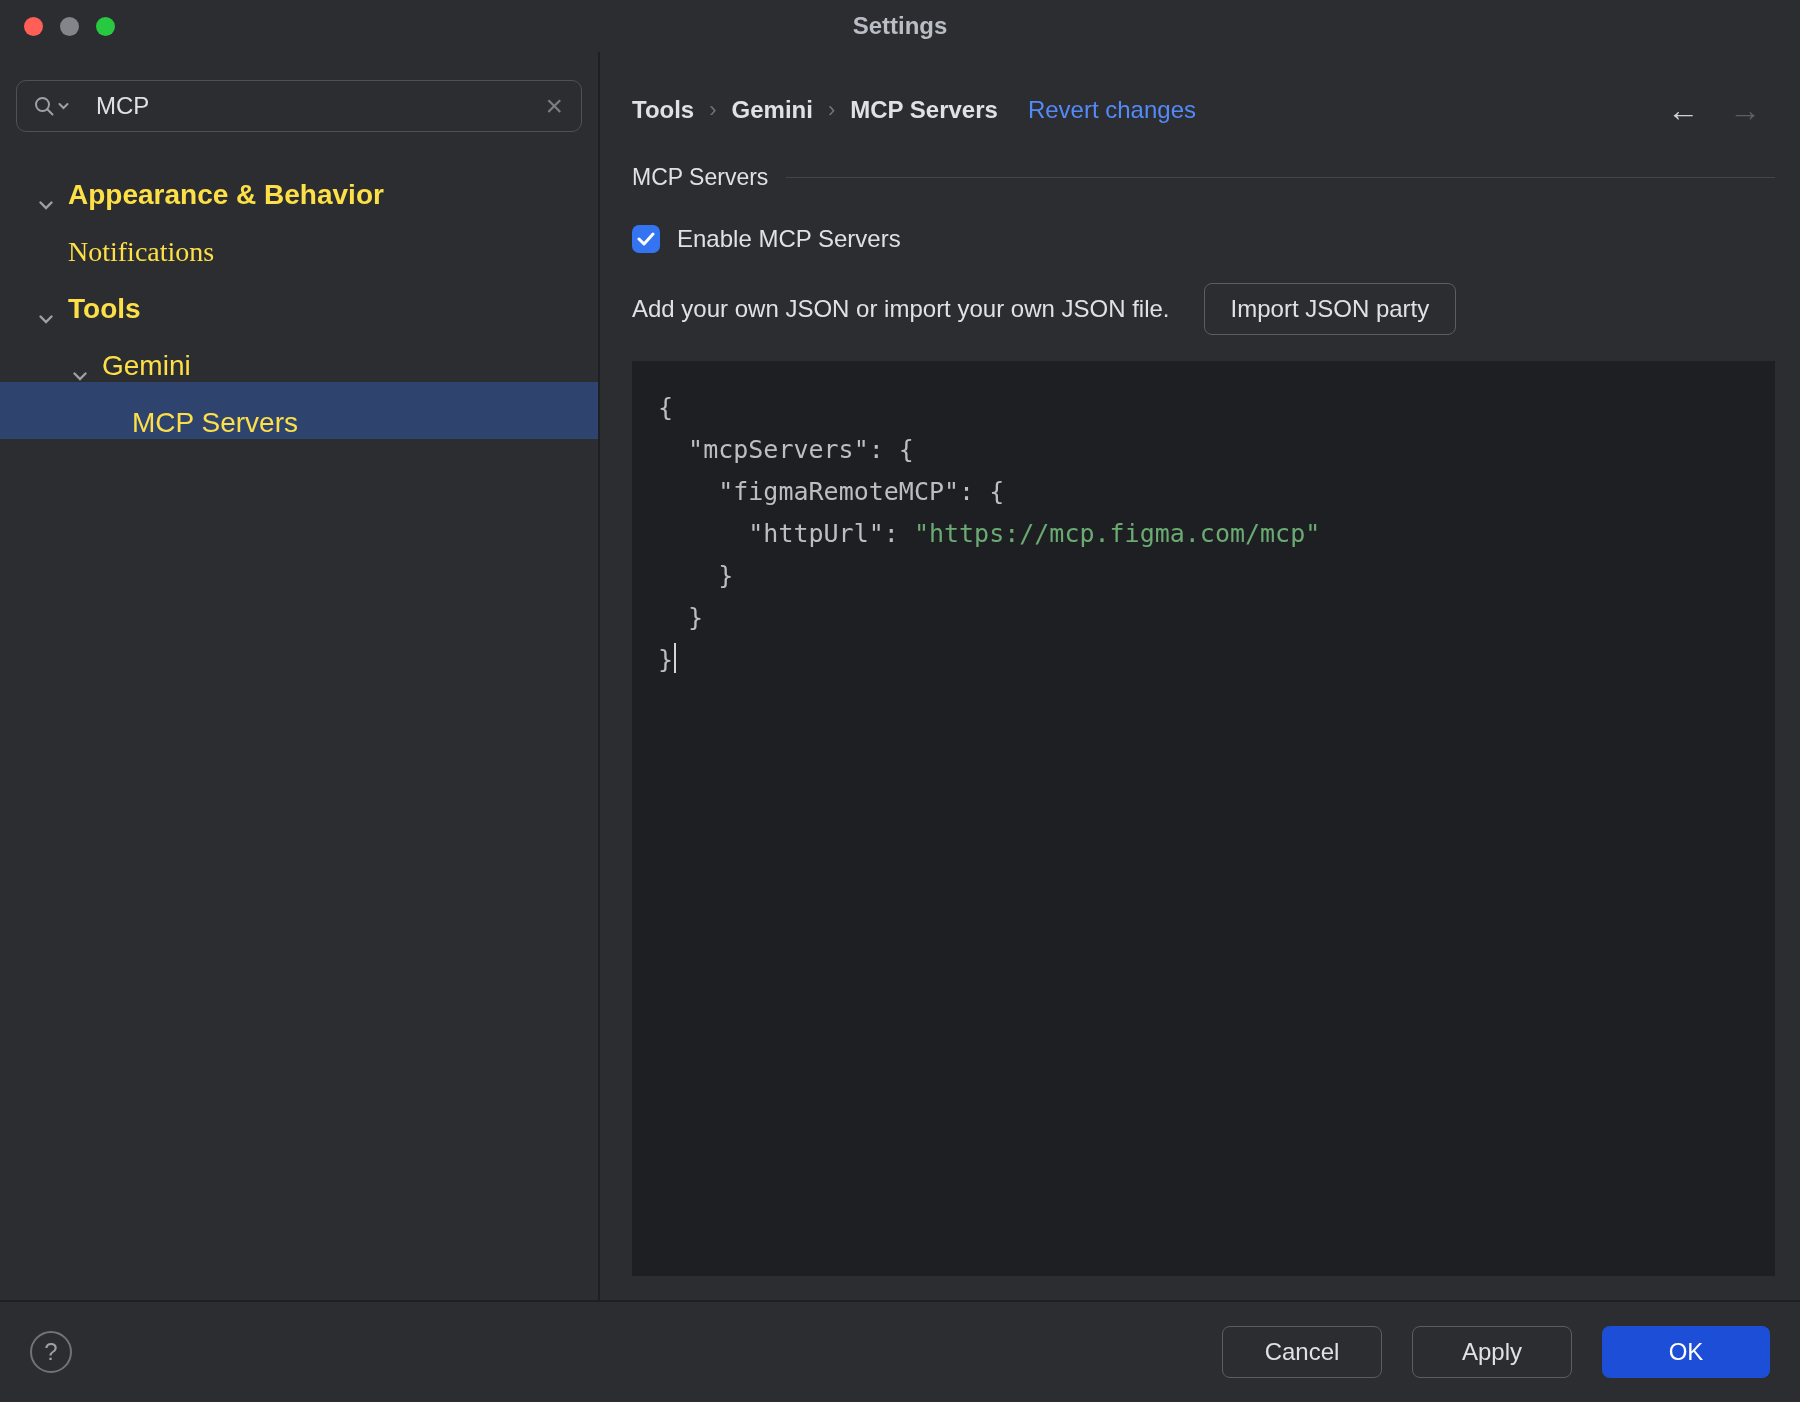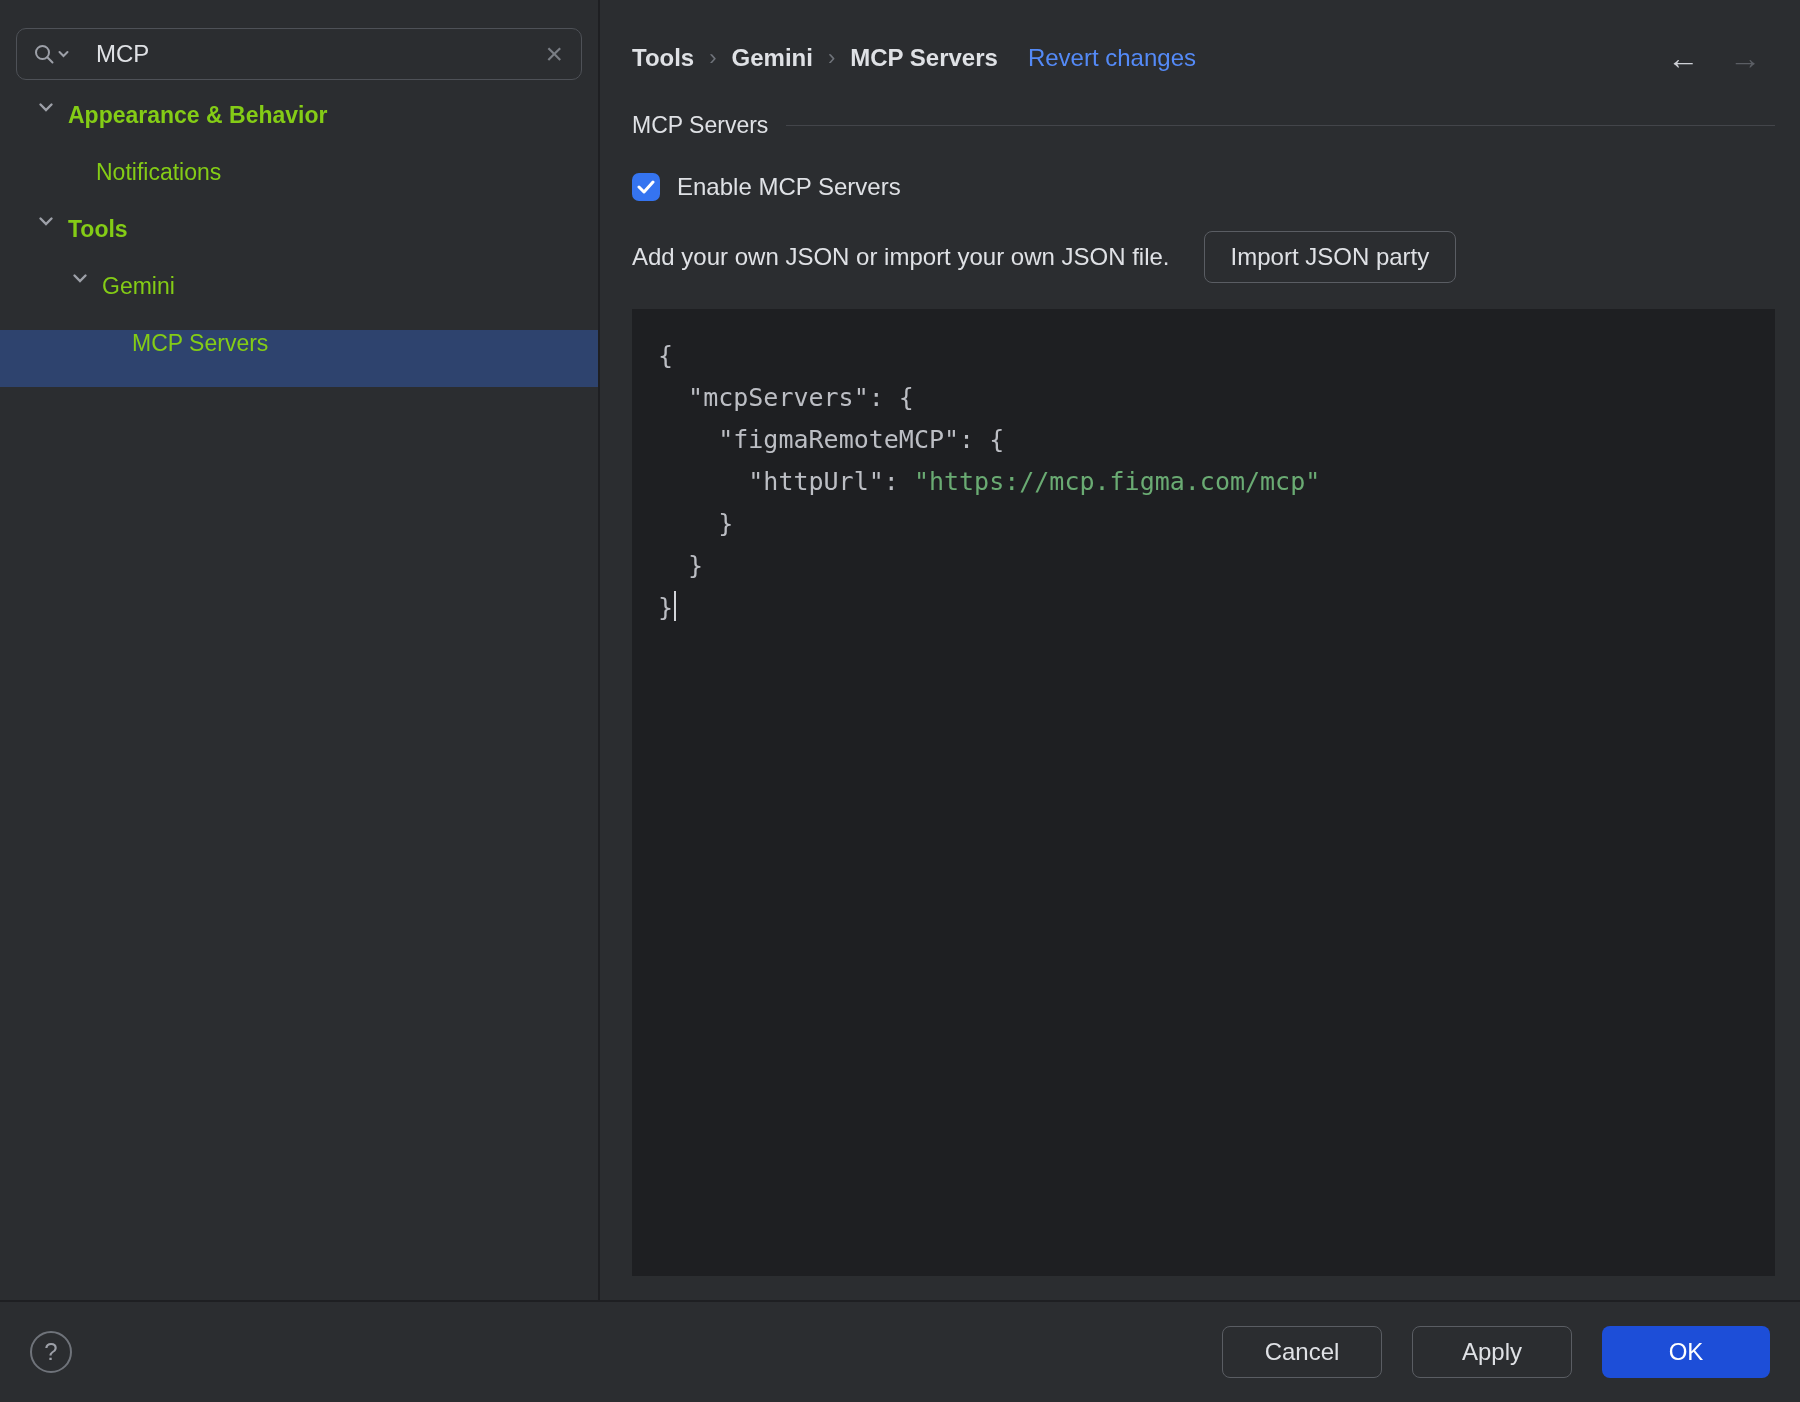--- a/index.html
+++ b/index.html
@@ -34,26 +34,26 @@
     background:#2b2d30;
   }
   .search-glyph { display:flex; align-items:center; gap:3px; flex:0 0 auto; }
   .search-input {
     flex:1; min-width:0; background:transparent; border:none; outline:none;
     color:#dfe1e5; font-size:24px; font-family:"Liberation Sans", sans-serif;
   }
   .clear-x { color:#7a7e85; font-size:30px; line-height:1; padding:0 4px; cursor:default; }
 
   .tree { margin-top:22px; }
-  .tree-row { height:57px; display:flex; align-items:flex-start; font-size:23px; color:#84cc16; }
+  .tree-row { height:57px; display:flex; align-items:flex-end; font-size:28px; color:#fde047; }
   .tree-row .chev { display:flex; align-items:center; margin-right:14px; }
   .tree-row.bold { font-weight:bold; }
   .tree-row.selected { background:#2e436e; }
   .pl-l0 { padding-left:38px; }
-  .pl-notif { padding-left:96px; }
+  .pl-notif { padding-left:68px;font-family:Liberation Serif, serif; }
   .pl-gemini { padding-left:72px; }
   .pl-mcp { padding-left:132px; }
 
   
   .main { flex:1 1 auto; display:flex; flex-direction:column; min-width:0; padding:0 25px 0 32px; }
 
   .breadcrumb-row { margin-top:42px; display:flex; align-items:center; font-size:24px; }
   .crumb { font-weight:bold; color:#dfe1e5; }
   .crumb-sep { color:#6f737a; margin:0 15px; font-size:22px; }
   .revert-link { color:#548af7; margin-left:30px; font-size:24px; cursor:pointer; }
@@ -113,20 +113,28 @@
     display:flex; align-items:center; justify-content:center; cursor:pointer;
   }
   .btn.secondary { background:#2b2d30; border:1px solid #5a5d63; color:#dfe1e5; margin-left:30px; }
   .btn.primary { background:#1d4ed8; border:none; color:#ffffff; margin-left:30px; min-width:168px; }
 </style>
 </head>
 <body>
 
 <div class="window">
 
+  <div class="titlebar">
+    <div class="traffic">
+      <span class="light close"></span>
+      <span class="light minimize"></span>
+      <span class="light zoom"></span>
+    </div>
+    <div class="win-title">Settings</div>
+  </div>
 
   <div class="body-row">
 
     <aside class="sidebar">
       <div class="search-box">
         <span class="search-glyph">
           <svg width="22" height="22" viewBox="0 0 22 22" fill="none">
             <circle cx="9.5" cy="9.5" r="6.5" stroke="#9da0a8" stroke-width="2"></circle>
             <line x1="14.3" y1="14.3" x2="19.5" y2="19.5" stroke="#9da0a8" stroke-width="2" stroke-linecap="round"></line>
           </svg>

